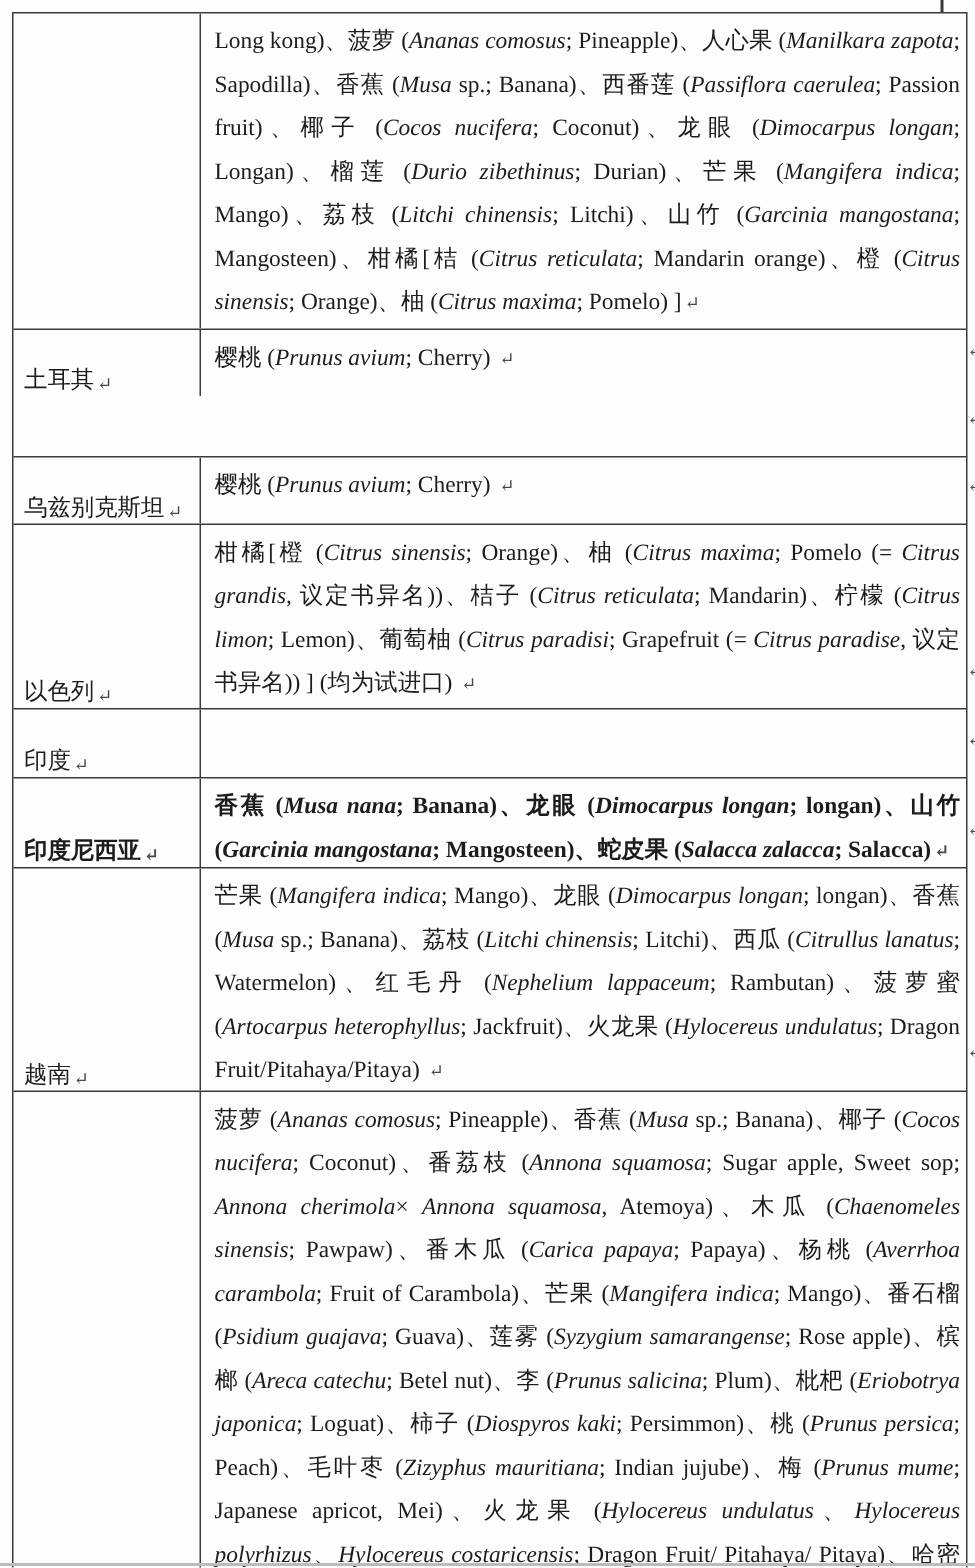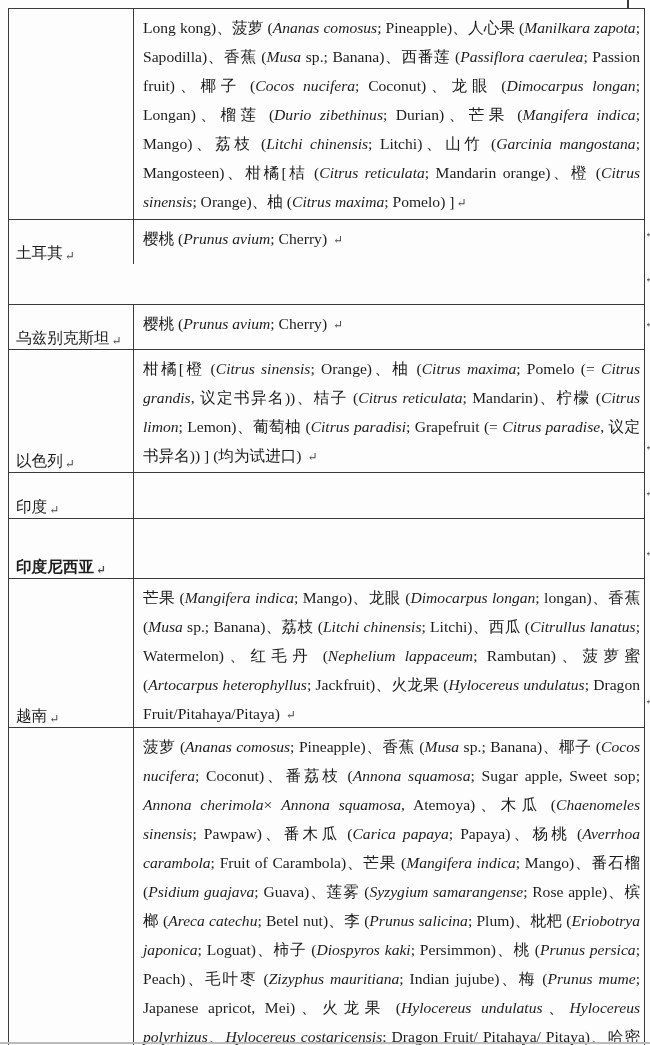--- a/index.html
+++ b/index.html
@@ -67,20 +67,21 @@
       <div class="c-country">
         <span>印度</span>
         <span class="mark">↵</span>
       </div>
     </div>
     <div class="row" style="height: 60px; font-weight: bold;">
       <div class="c-country">
         <span>印度尼西亚</span>
         <span class="mark">↵</span>
       </div>
+      <div class="c-fruits"><span>香蕉 (</span><i>Musa nana</i><span>; Banana)、龙眼 (</span><i>Dimocarpus longan</i><span>; longan)、山竹 (</span><i>Garcinia mangostana</i><span>; Mangosteen)、蛇皮果 (</span><i>Salacca zalacca</i><span>; Salacca)</span><span class="mark">↵</span></div>
     </div>
     <div class="row" style="height: 149px;">
       <div class="c-country">
         <span>越南</span>
         <span class="mark">↵</span>
       </div>
       <div class="c-fruits"><span>芒果 (</span><i>Mangifera indica</i><span>; Mango)、龙眼 (</span><i>Dimocarpus longan</i><span>; longan)、香蕉 (</span><i>Musa</i><span> sp.; Banana)、荔枝 (</span><i>Litchi chinensis</i><span>; Litchi)、西瓜 (</span><i>Citrullus lanatus</i><span>; Watermelon)、红毛丹 (</span><i>Nephelium lappaceum</i><span>; Rambutan)、菠萝蜜 (</span><i>Artocarpus heterophyllus</i><span>; Jackfruit)、火龙果 (</span><i>Hylocereus undulatus</i><span>; Dragon Fruit/Pitahaya/Pitaya) </span><span class="mark">↵</span></div>
     </div>
     <div class="row" style="height: 359px;">
       <div class="c-country">

